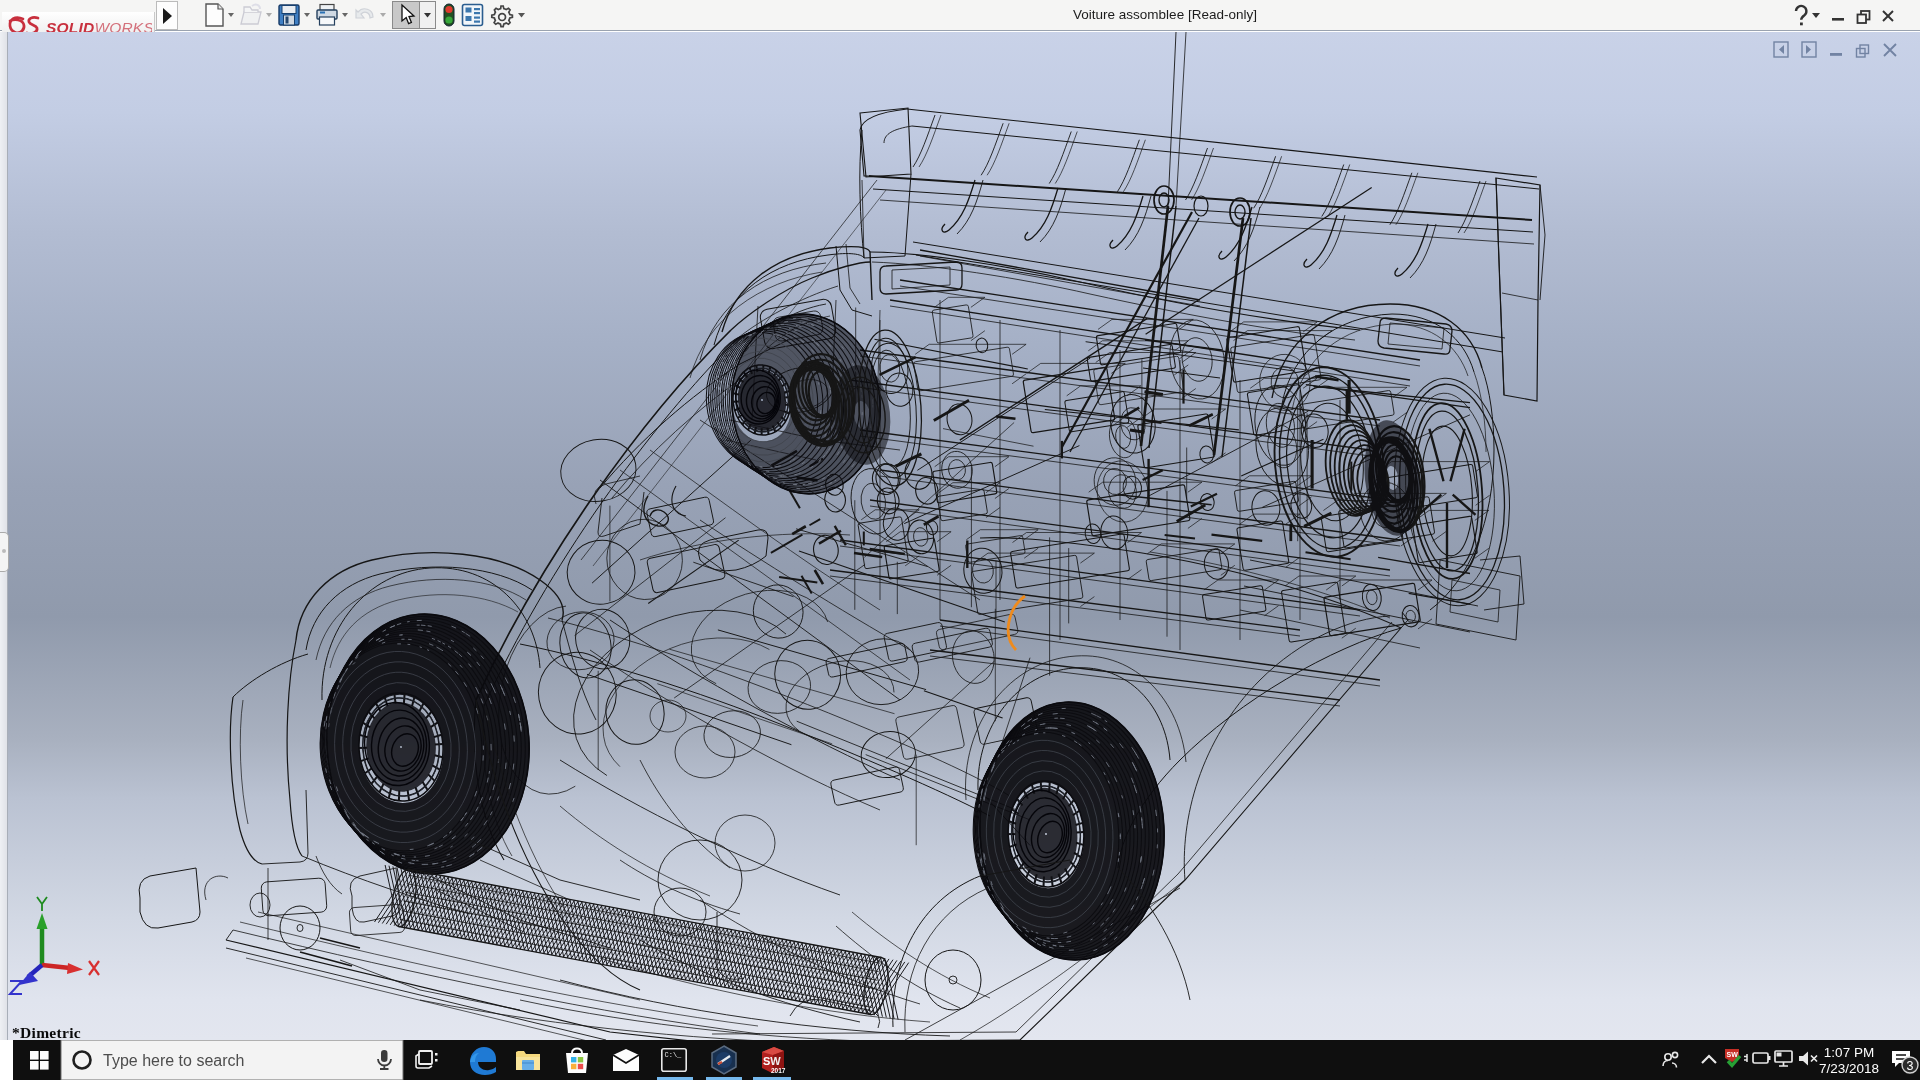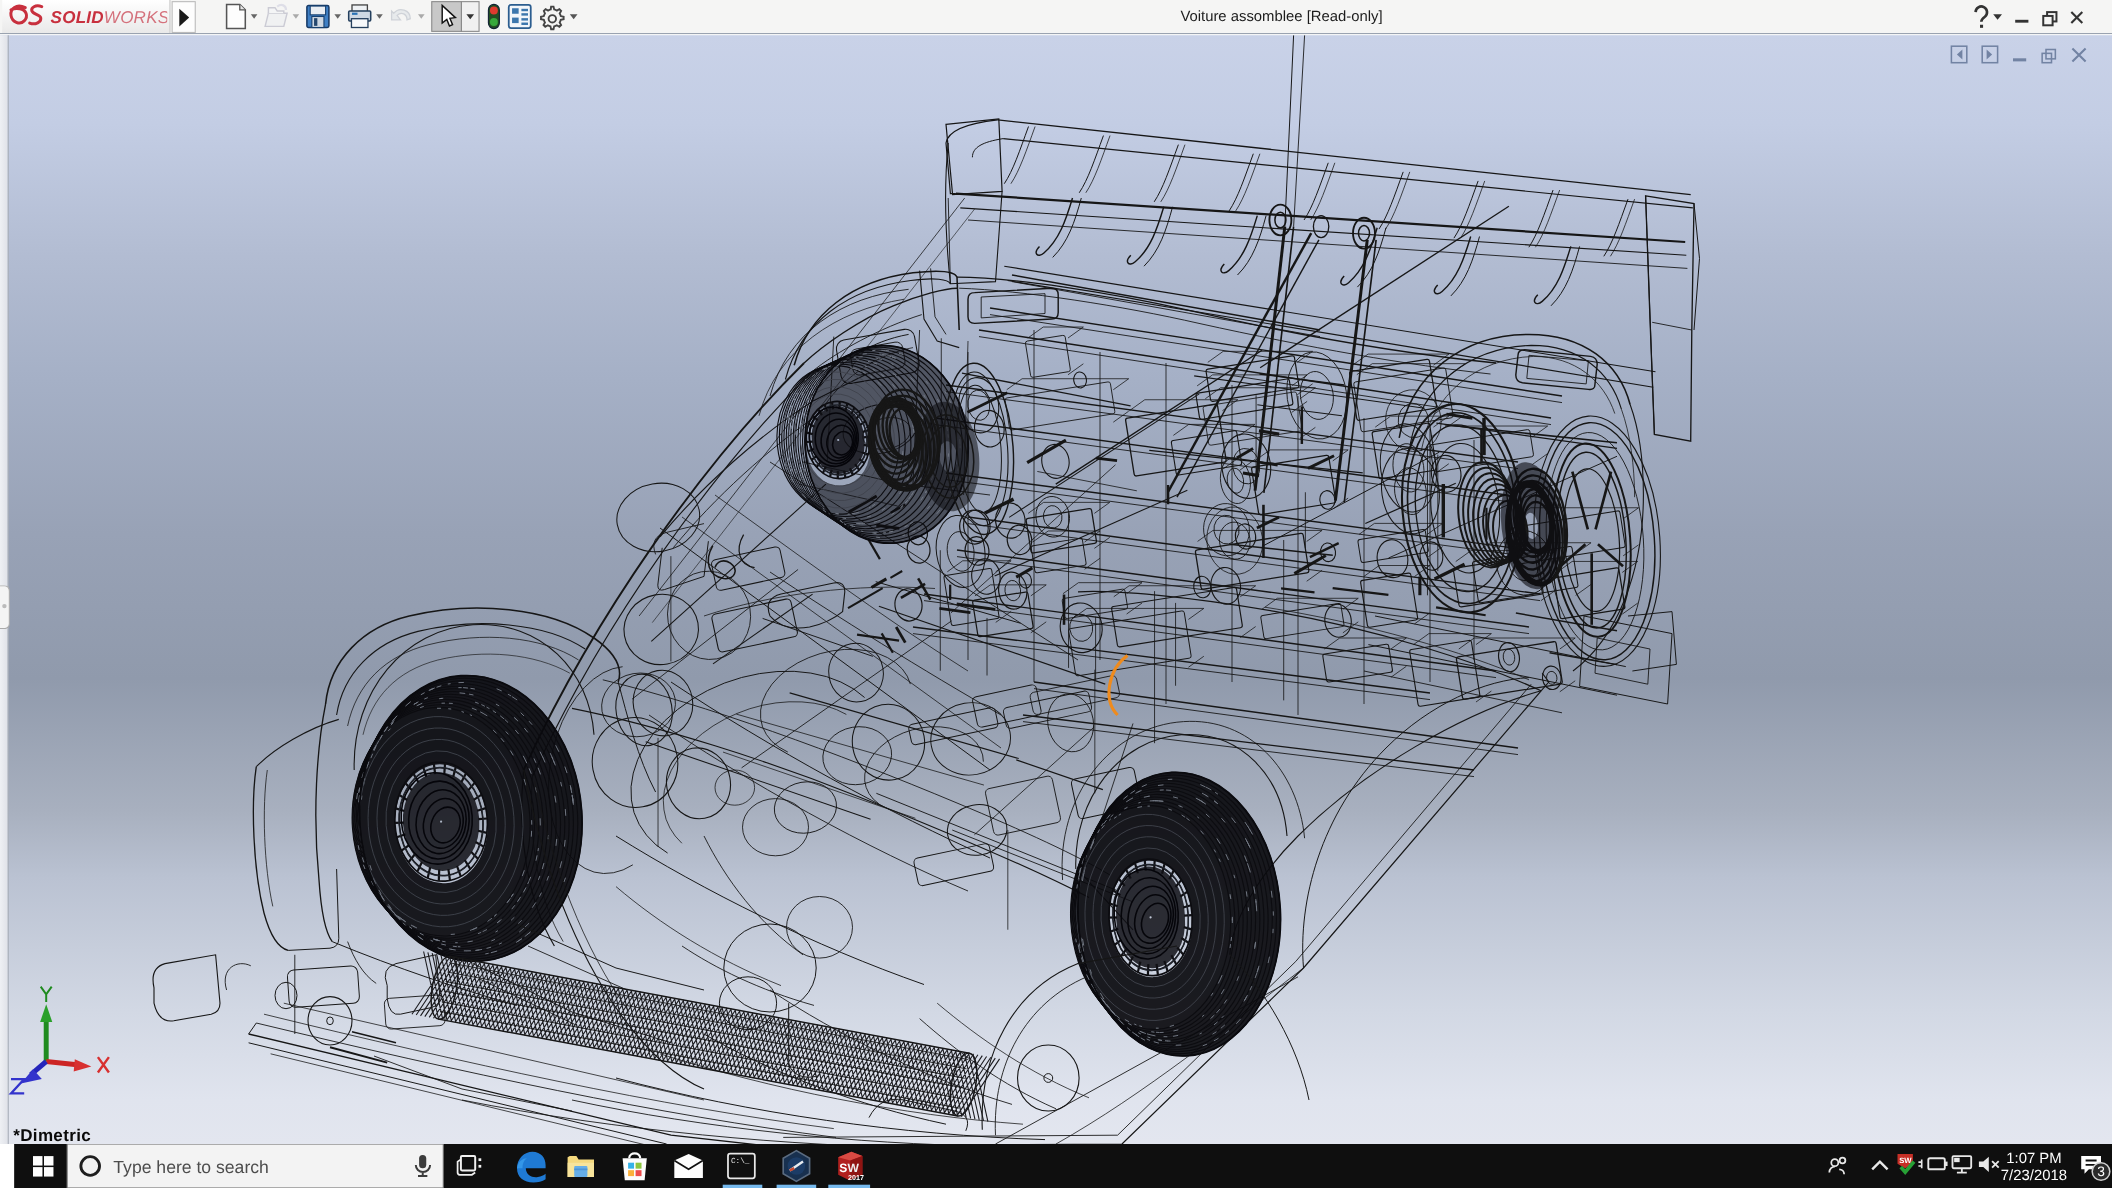--- a/index.html
+++ b/index.html
@@ -1,23 +1,23 @@
 <!DOCTYPE html>
 <html><head><meta charset="utf-8">
 <style>
 * { margin:0; padding:0; box-sizing:border-box; }
 html,body { width:1920px; height:1080px; overflow:hidden; font-family:"Liberation Sans", sans-serif; }
 #titlebar { position:absolute; left:0; top:0; width:1920px; height:31px; background:#f5f5f4; border-bottom:1px solid #9aa3b0; }
-#logo { position:absolute; left:2px; top:0; width:153px; height:30px; background:linear-gradient(#ffffff,#e9e9e9); border-right:1px solid #c9c9c9; }
+#logo { position:absolute; left:2px; top:12px; width:153px; height:30px; background:linear-gradient(#ffffff,#e9e9e9); border-right:1px solid #c9c9c9; }
 #flyout { position:absolute; left:156px; top:1px; width:22px; height:29px; background:#fdfdfd; border:1px solid #bbb; display:flex; align-items:center; justify-content:center; }
 .tbicons { position:absolute; left:200px; top:1px; }
 #wintitle { position:absolute; left:1165px; transform:translateX(-50%); top:0; height:31px; line-height:30px; font-size:13.5px; color:#1c1c1c; white-space:nowrap; }
 #winbtns { position:absolute; right:2px; top:0; }
 #viewport { position:absolute; left:0; top:32px; width:1920px; height:1008px;
-  background:linear-gradient(180deg,#c9d2e8 0%,#c3cde4 8%,#b2bcd2 20%,#a5b0c6 31%,#98a2b6 45%,#909aac 58%,#a8b0bf 70%,#bac2d2 76%,#d2d8e4 88%,#e0e4ee 96%,#e3e6ef 100%); }
+  background:linear-gradient(180deg,#c9d2e8 0%,#c3cde4 8%,#b2bcd2 20%,#a5b0c6 31%,#98a2b6 45%,#909aac 58%,#a8b0bf 70%,#bac2d2 76%,#d2d8e4 88%,#e0e4ee 96%,#e3e6ef 100%);font-family:Liberation Serif, serif; }
 #vpborder { position:absolute; left:0; top:0; width:8px; height:1008px; background:linear-gradient(90deg,#eef0f4, #e0e2e8); border-right:1px solid #a8aeb8; }
 #lefttab { position:absolute; left:0px; top:500px; width:9px; height:40px; background:#f4f4f4; border:1px solid #aaa; border-left:none; border-radius:0 5px 5px 0; }
 #lefttab:after { content:""; position:absolute; left:2px; top:16px; width:4px; height:4px; border-radius:50%; background:#bbb; }
 #docbtns { position:absolute; right:8px; top:8px; }
 #dimetric { position:absolute; left:12px; top:992px; font-size:15.5px; font-weight:bold; color:#0a0a0a; letter-spacing:0.3px; }
 #carsvg { position:absolute; left:0; top:0; }
 #taskbar { position:absolute; left:13px; top:1040px; width:1920px; height:40px; background:#0f0f0f; }
 </style></head>
 <body>
 

